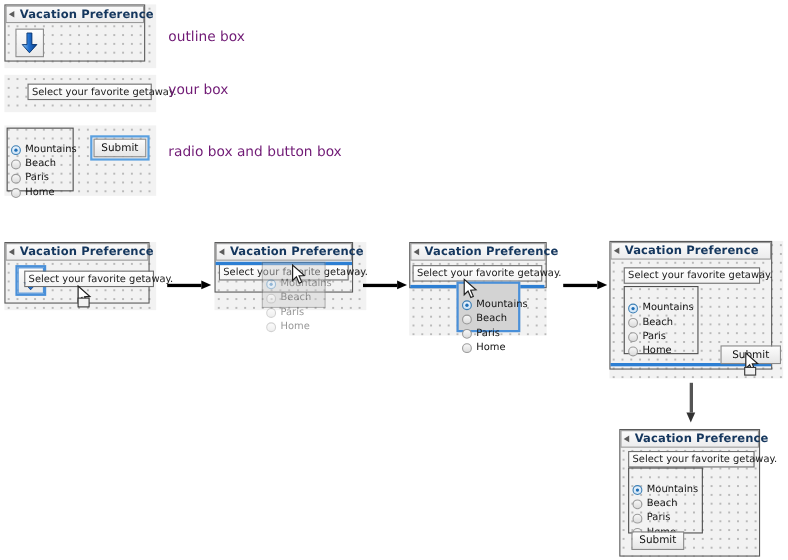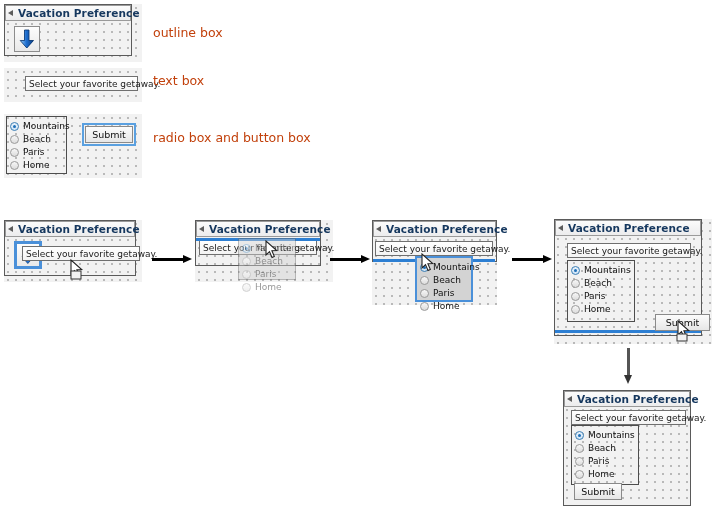--- a/index.html
+++ b/index.html
@@ -78,21 +78,21 @@
     white-space:nowrap;
     height:15px;
   }
 
   
   .rbox{
     position:absolute;
     border:1px solid #4d4d4d;
     background:transparent;
     box-sizing:border-box;
-    padding:3px 4px 3px 3px;
+    padding:13px 4px 3px 3px;
     text-align:center;
   }
   .rbox.sel{border:2px solid #4a90d9;}
   .ritem{
     display:flex;align-items:center;
     height:12px;margin-bottom:1px;
     font-size:9px;color:#111;
     white-space:nowrap;
   }
   .radio{
@@ -117,21 +117,21 @@
     font-size:9.5px;color:#111;
     display:flex;align-items:center;justify-content:center;
     height:17px;white-space:nowrap;
   }
   .btn.focus{outline:2px solid #5aa0e0;outline-offset:1px;}
 
   
   .caption{
     position:absolute;
     font-size:12.5px;
-    color:#c2410c;
+    color:#701a75;
     white-space:nowrap;
   }
 
   
   .arrow-h{position:absolute;height:9px;}
   .arrow-h .shaft{position:absolute;left:0;top:3px;height:2.5px;background:#000;}
   .arrow-h .head{
     position:absolute;top:0;width:0;height:0;
     border-top:4.5px solid transparent;
     border-bottom:4.5px solid transparent;
@@ -175,21 +175,21 @@
     </defs>
     <path d="M6.5 1 H11 V11.5 H15.5 L8.8 19 L2.2 11.5 H6.5 Z" fill="url(#ag1)" stroke="#0a3straight"></path>
     <path d="M6.5 1 H11 V11.5 H15.5 L8.8 19 L2.2 11.5 H6.5 Z" fill="url(#ag1)" stroke="#0a356e" stroke-width="0.8"></path>
   </svg>
 </div>
 
 <div class="caption" style="left:153px;top:25px;">outline box</div>
 
 <div class="canvas" style="left:4px;top:68px;width:138px;height:34px;"></div>
 <div class="tbox" style="left:25px;top:76px;width:113px;">Select your favorite getaway.</div>
-<div class="caption" style="left:153px;top:73px;">text box</div>
+<div class="caption" style="left:153px;top:73px;">your box</div>
 
 <div class="canvas" style="left:4px;top:114px;width:138px;height:64px;"></div>
 
 <div class="rbox" style="left:6px;top:116px;width:61px;height:58px;">
   <div class="ritem">
     <span class="radio on"></span>
     <span>Mountains</span>
   </div>
   <div class="ritem">
     <span class="radio"></span>

